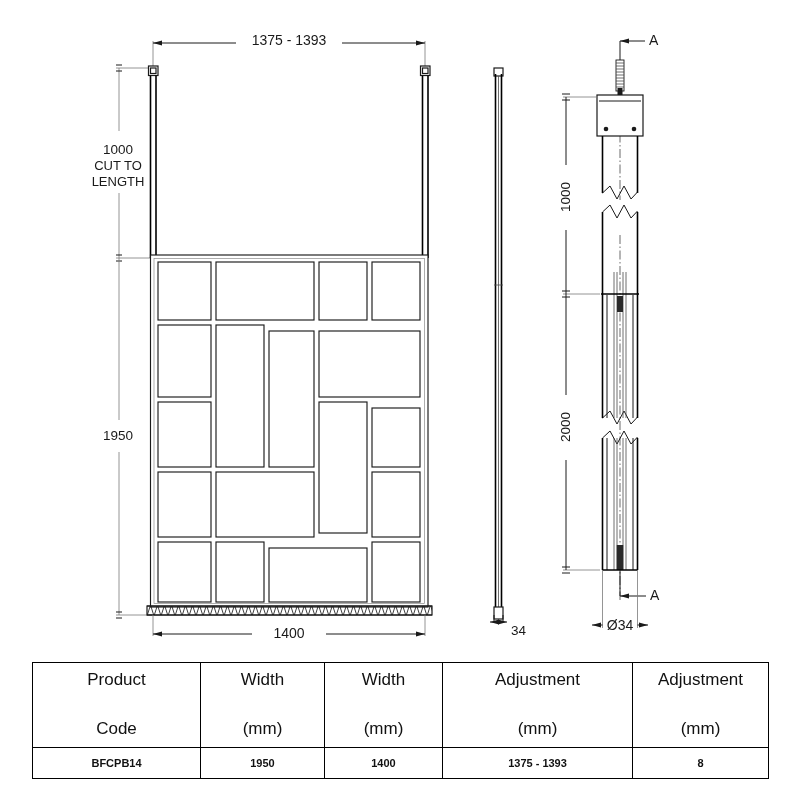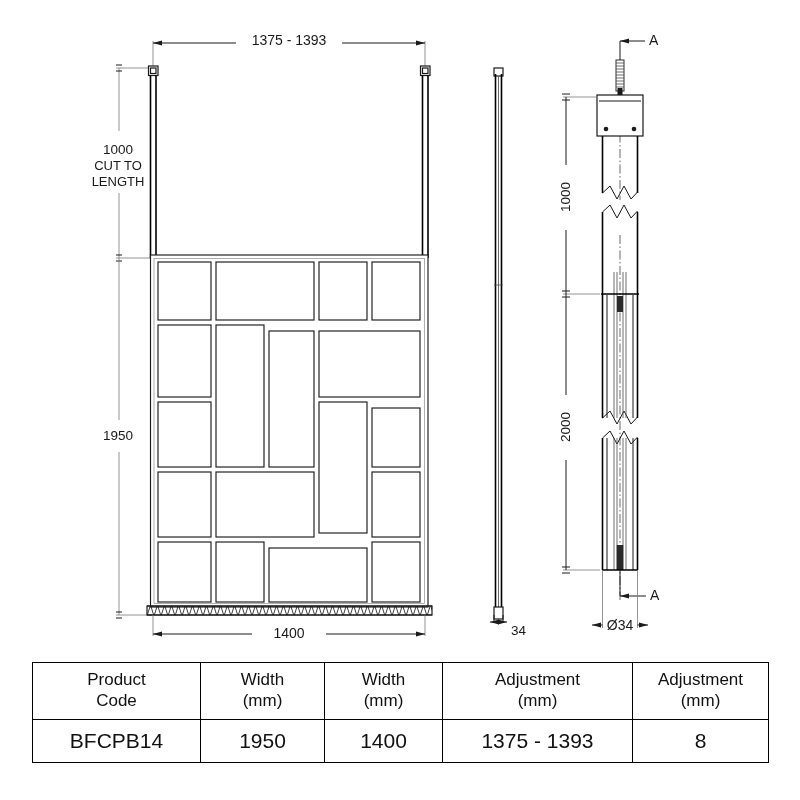--- a/index.html
+++ b/index.html
@@ -126,27 +126,27 @@
     padding: 0;
   }
   table#spec-table th {
     font-size: 17px;
     font-weight: normal;
     line-height: 1.22;
     padding: 7px 2px 8px 2px;
     vertical-align: middle;
   }
   table#spec-table td {
-    font-size: 21px;
-    font-weight: normal;
+    font-size: 11px;
+    font-weight: bold;
     padding: 9px 2px 9px 2px;
     vertical-align: middle;
   }
   .th-l1 { display: block; }
-  .th-l2 { display: block; }
+  .th-l2 { display: block; margin-top: 28px; }
   .col-code { width: 168px; }
   .col-height { width: 124px; }
   .col-width { width: 118px; }
   .col-adj { width: 190px; }
   .col-thick { width: 136px; }
 </style>
 </head>
 <body>
 
 <div id="drawing-root">

